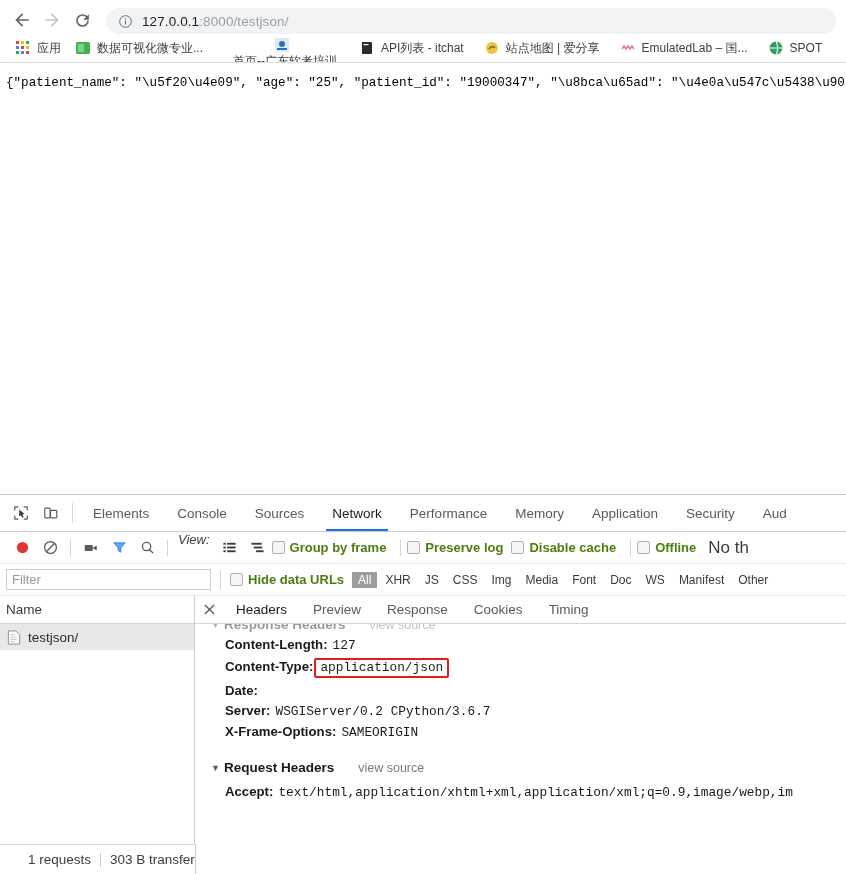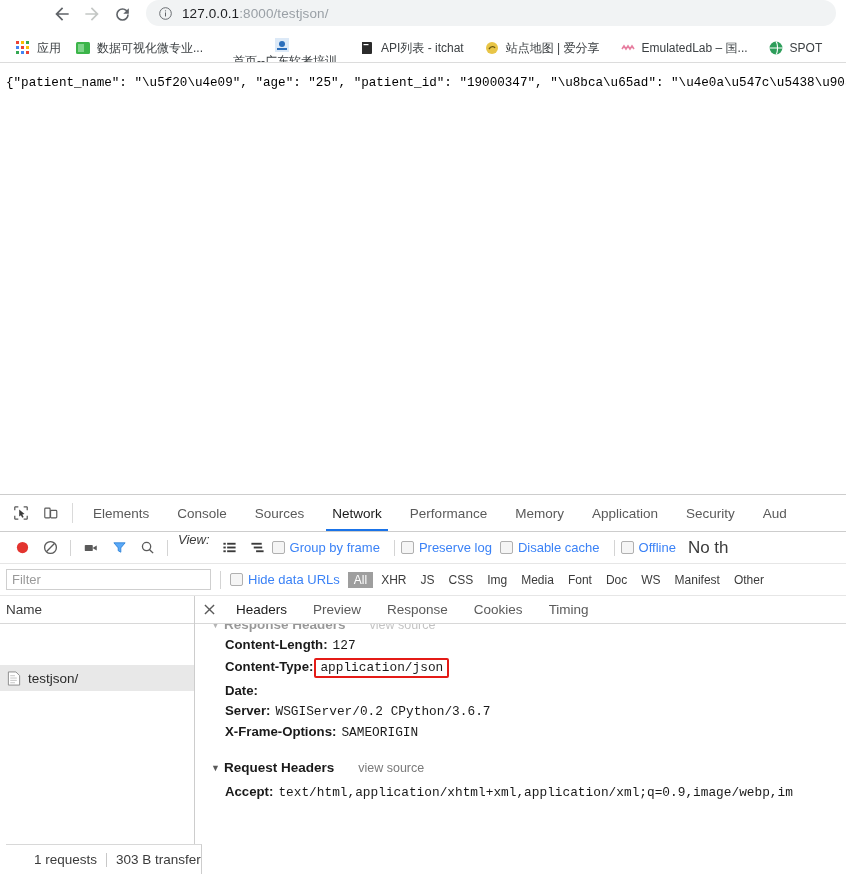--- a/index.html
+++ b/index.html
@@ -11,24 +11,23 @@
     font-family: "Liberation Sans", sans-serif;
     -webkit-font-smoothing: antialiased;
   }
   #page { position: relative; width: 846px; height: 874px; background:#fff; }
 
   
   .browser-chrome { background: #ffffff; }
   .nav-bar {
     height: 34px;
     display: flex;
-    align-items: flex-start;
+    align-items: flex-end;
     padding: 0 0 0 8px;
     background: #ffffff;
-    margin-left: 40px;
   }
   .nav-btn {
     width: 28px; height: 28px;
     display: flex; align-items: center; justify-content: center;
     border-radius: 50%;
     flex: 0 0 auto;
     margin-right: 2px;
   }
   .nav-btn svg { display: block; }
   .omnibox {
@@ -162,21 +161,21 @@
   .ctrl-div { width:1px; height:16px; background:#d4d4d4; margin: 0 6px; flex:0 0 auto; }
   .cb {
     width: 13px; height: 13px;
     border: 1px solid #b0b0b0;
     background: #f5f5f5;
     border-radius: 2px;
     flex: 0 0 auto;
     margin-right: 5px;
   }
   .cb-row { display:flex; align-items:center; flex:0 0 auto; margin-right: 8px; }
-  .cb-row span { font-size: 13px; color:#3b82f6; white-space:nowrap; }
+  .cb-row span { font-size: 13px; color:#4d7c0f; white-space:nowrap;font-weight:bold; }
   .throttle { font-size: 17px; color:#3b3b3b; margin-left:4px; white-space:nowrap; }
 
   .dt-filterbar {
     height: 32px;
     display: flex;
     align-items: center;
     border-bottom: 1px solid #e6e6e6;
     flex: 0 0 auto;
     white-space: nowrap;
     overflow: hidden;
@@ -204,21 +203,20 @@
   .ftype.active { background: #9e9e9e; color:#ffffff; }
 
   .dt-main { flex: 1 1 auto; display: flex; min-height: 0; }
   .req-list {
     width: 195px;
     flex: 0 0 auto;
     border-right: 1px solid #cdcdcd;
     display: flex; flex-direction: column;
     background: #ffffff;
     min-height: 0;
-    gap: 41px;
   }
   .req-head {
     height: 28px;
     display: flex; align-items: center;
     padding-left: 6px;
     font-size: 13.5px;
     color: #3b3b3b;
     border-bottom: 1px solid #d8d8d8;
     flex: 0 0 auto;
   }
@@ -305,21 +303,21 @@
     padding: 0px 4px 1px 4px;
     margin-left: 1px;
     border-radius: 2px;
     line-height: 15px;
   }
   .clipped-row { opacity: 0.45; filter: blur(0.4px); }
 
   
   .status-bar {
     position: absolute;
-    left: 6px; bottom: 0;
+    left: 0; bottom: 0;
     width: 196px;
     height: 30px;
     background: #ffffff;
     border-top: 1px solid #d8d8d8;
     border-right: 1px solid #cdcdcd;
     display: flex; align-items: center;
     padding-left: 28px;
     z-index: 5;
   }
   .status-bar span { font-size: 13.5px; color: #3b3b3b; white-space: nowrap; }

